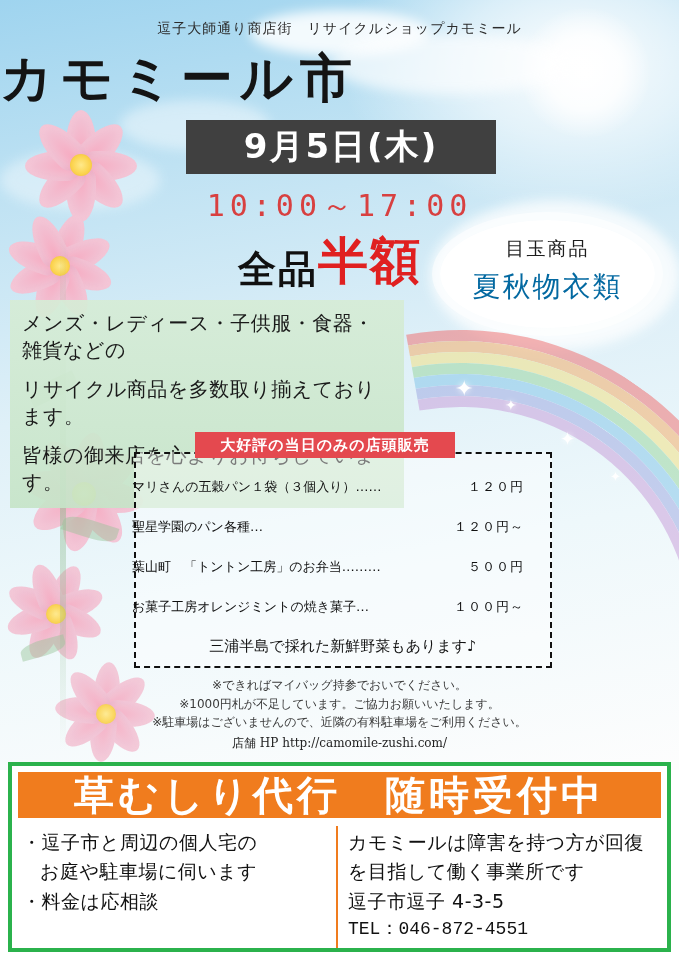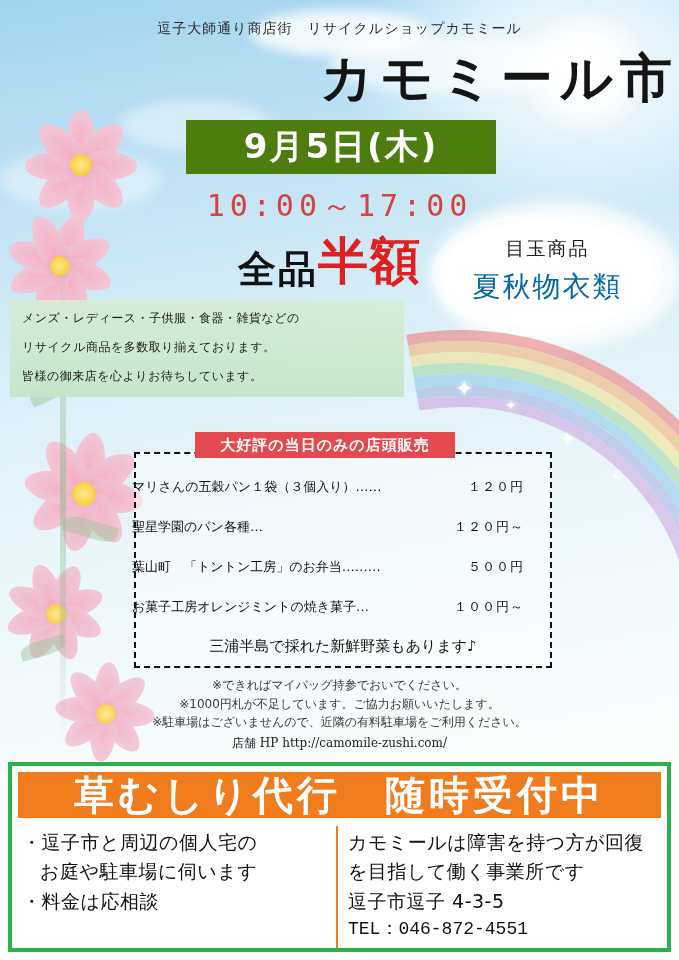--- a/index.html
+++ b/index.html
@@ -88,33 +88,33 @@
     text-align: center;
     font-size: 14px;
     letter-spacing: 1px;
     color: #2b2b2b;
     font-family: "DejaVu Sans", sans-serif;
   }
   .bigtitle {
     position: absolute;
     left: 0; top: 44px;
     width: 679px;
-    text-align: right;
+    text-align: left;
     font-size: 52px;
     font-weight: 700;
     letter-spacing: 7px;
     color: #141414;
     font-family: "DejaVu Sans", sans-serif;
   }
   .datebox {
     position: absolute;
     left: 186px; top: 120px;
     width: 310px;
     height: 54px;
-    background: #4d7c0f;
+    background: #404040;
     display: flex;
     align-items: center;
     justify-content: center;
   }
   .datebox span {
     color: #ffffff;
     font-size: 34px;
     font-weight: 700;
     letter-spacing: 2px;
     font-family: "DejaVu Sans", sans-serif;
@@ -179,21 +179,21 @@
     position: absolute;
     left: 10px; top: 300px;
     width: 394px;
     padding: 10px 12px 12px 12px;
     background: linear-gradient(180deg, rgba(214,236,214,0.92), rgba(198,228,200,0.92));
     box-sizing: border-box;
     font-family: "DejaVu Sans", sans-serif;
   }
   .descbox p {
     margin: 0 0 12px 0;
-    font-size: 12px;
+    font-size: 20px;
     color: #1a1a1a;
     letter-spacing: 0.5px;
   }
   .descbox p:last-child { margin-bottom: 0; }
 
   
   .salepanel {
     position: absolute;
     left: 134px; top: 452px;
     width: 418px;

